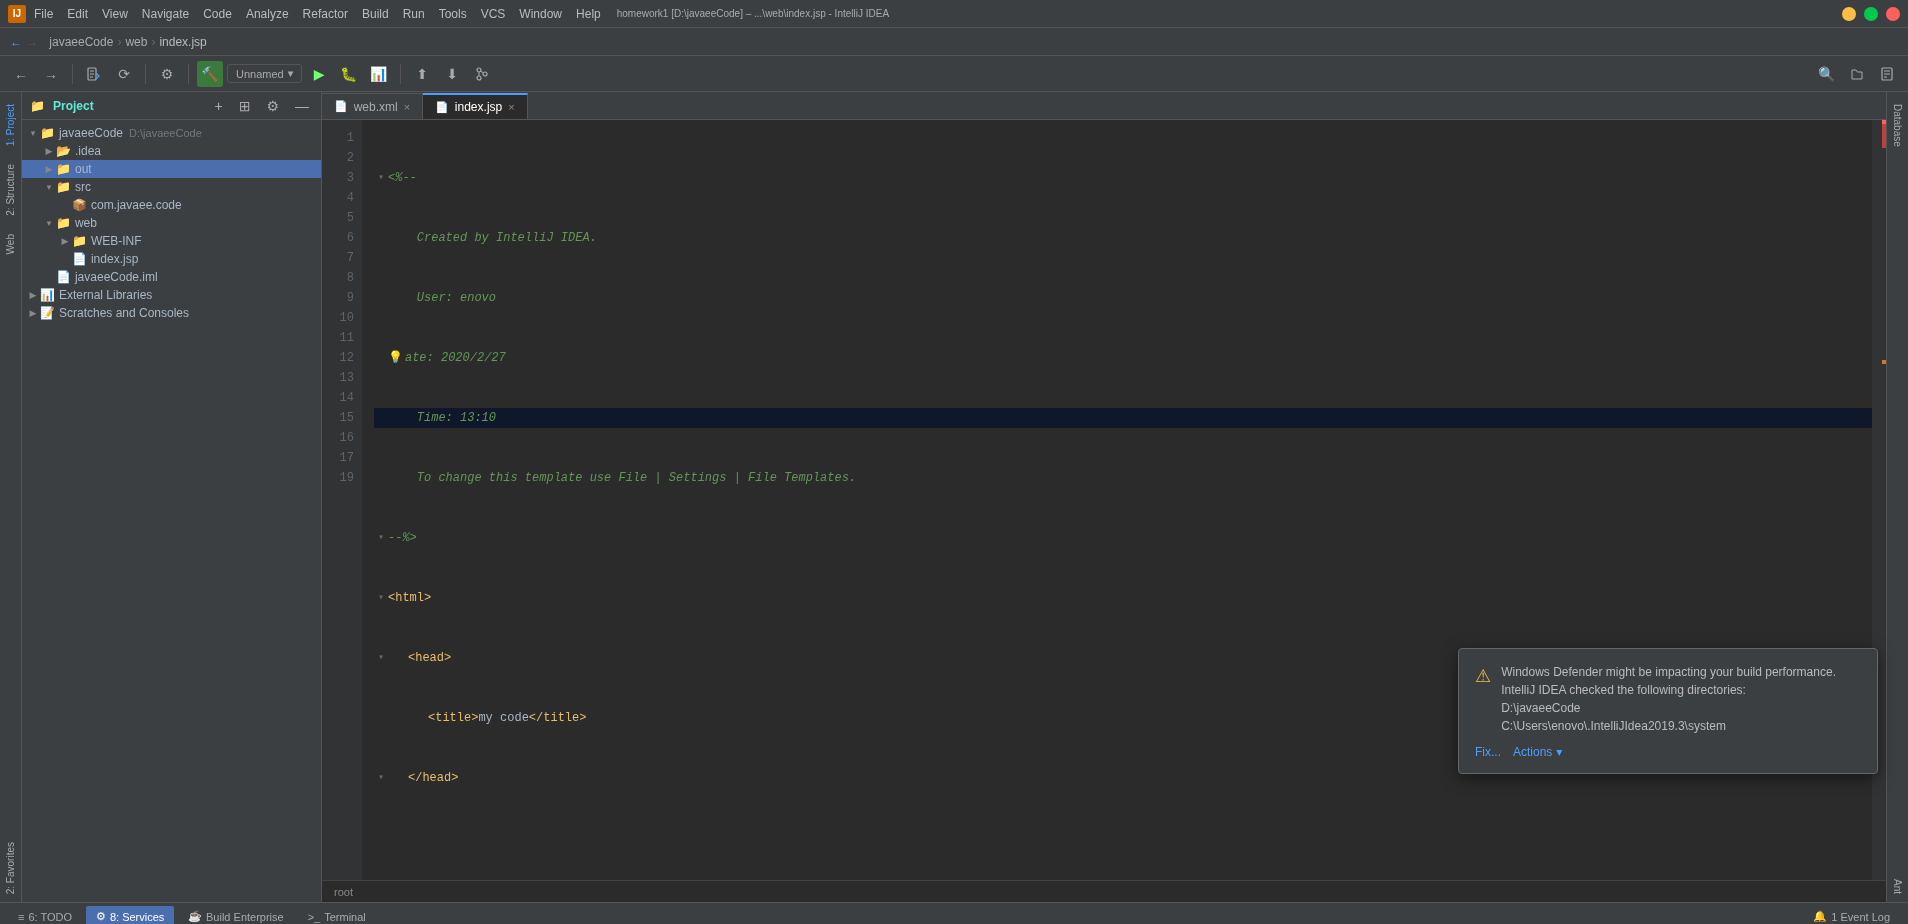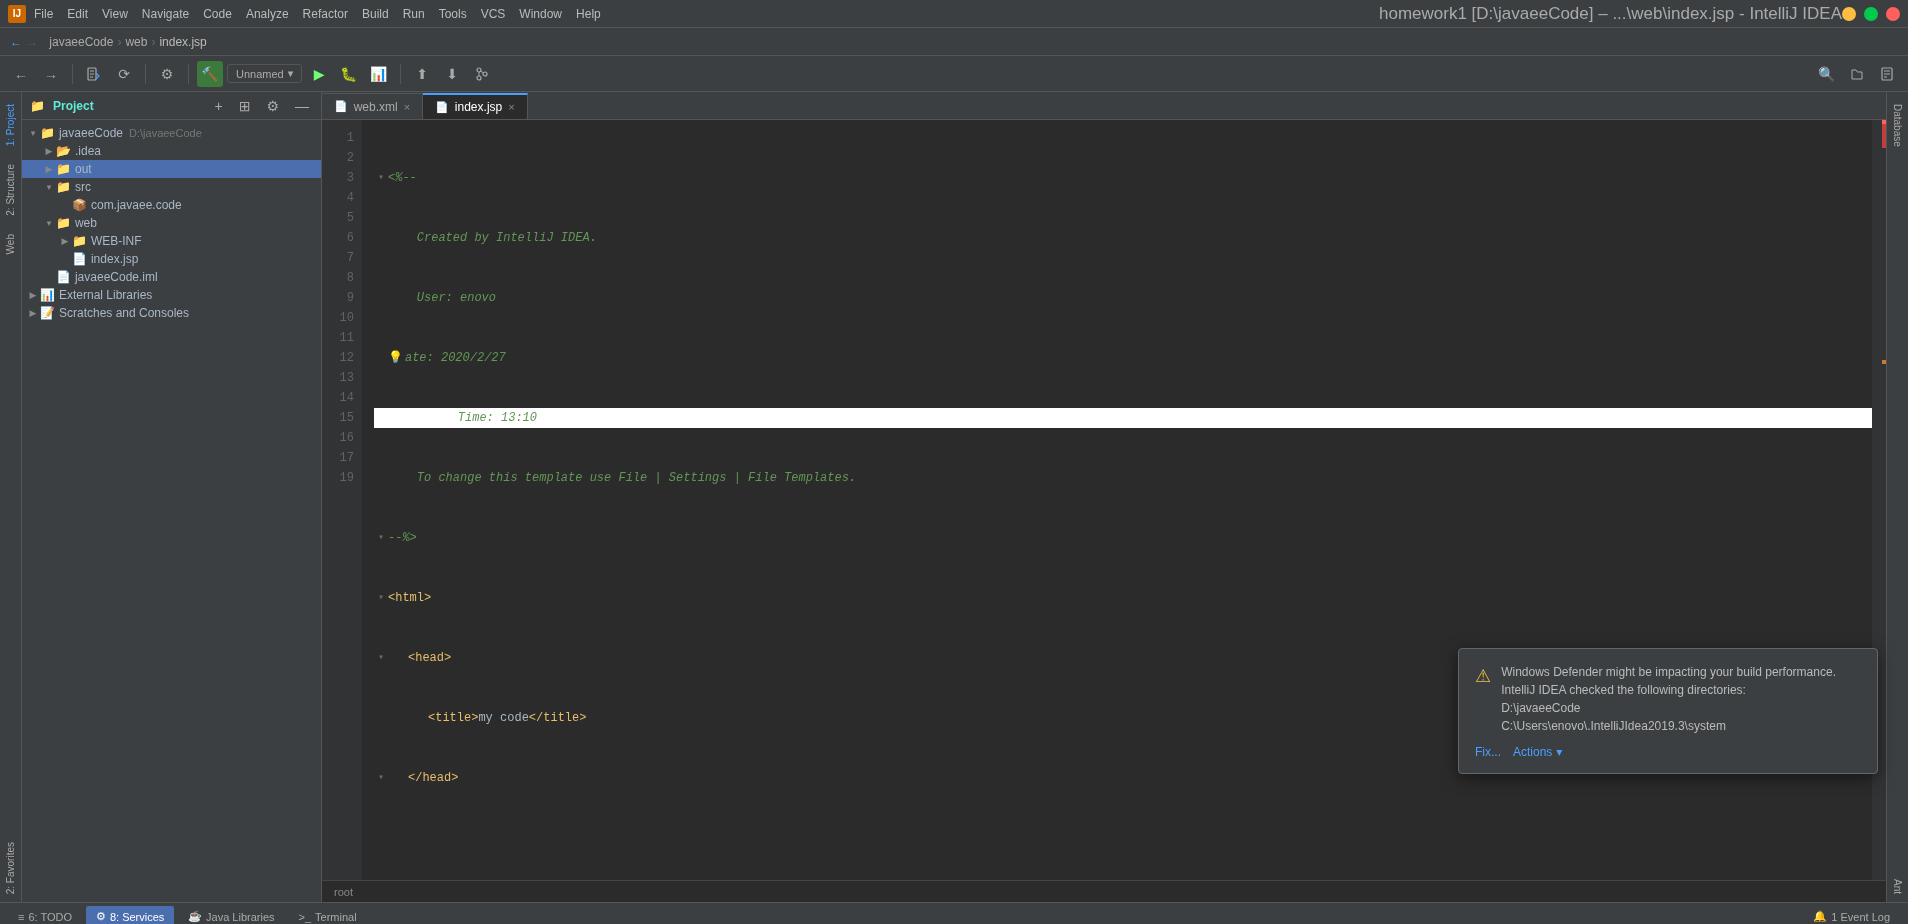--- a/index.html
+++ b/index.html
@@ -12,21 +12,21 @@
       display: flex;
       align-items: center;
       padding: 0 8px;
       border-bottom: 1px solid #555;
       color: #bbb;
       font-size: 12px;
     }
     #titlebar .app-icon { width: 18px; height: 18px; background: #cc6600; border-radius: 2px; margin-right: 8px; display: flex; align-items: center; justify-content: center; color: white; font-size: 10px; font-weight: bold; flex-shrink: 0; text-align: right; }
     #titlebar .menu-items { display: flex; gap: 14px; margin-right: 16px; }
     #titlebar .menu-item { cursor: pointer; }
-    #titlebar .title-text { flex: 1; text-align: right; color: #aaa; font-size: 17px; }
+    #titlebar .title-text { flex: 1; text-align: left; color: #aaa; font-size: 10px; }
     #titlebar .win-controls { display: flex; gap: 8px; }
     #titlebar .win-btn { width: 14px; height: 14px; border-radius: 50%; cursor: pointer; display: flex; align-items: center; justify-content: center; font-size: 9px; }
     #titlebar .win-btn.minimize { background: #ffbd44; }
     #titlebar .win-btn.maximize { background: #00ca4e; }
     #titlebar .win-btn.close { background: #ff605c; }
     
     
     #breadcrumb {
       height: 28px;
       background: #3c3f41;
@@ -550,21 +550,21 @@
         <div>16</div>
         <div>17</div>
         <div>19</div>
       </div>
 
       <div id="code-content">
         <div class="code-line" style="position:relative;"><span class="fold-btn">▾</span><span class="c-comment">&lt;%--</span></div>
         <div class="code-line"><span class="fold-btn">&nbsp;</span><span class="c-comment">    Created by IntelliJ IDEA.</span></div>
         <div class="code-line"><span class="fold-btn">&nbsp;</span><span class="c-comment">    User: enovo</span></div>
         <div class="code-line"><span class="fold-btn">&nbsp;</span><span style="color:#f0c040;margin-right:2px;">💡</span><span class="c-comment">ate: 2020/2/27</span></div>
-        <div class="code-line highlighted-line" style="background:#ffffff;padding-left:41px;"><span class="fold-btn">&nbsp;</span><span class="c-comment">    Time: 13:10</span></div>
+        <div class="code-line highlighted-line" style="background:#0f172a;"><span class="fold-btn">&nbsp;</span><span class="c-comment">    Time: 13:10</span></div>
         <div class="code-line"><span class="fold-btn">&nbsp;</span><span class="c-comment">    To change this template use File | Settings | File Templates.</span></div>
         <div class="code-line"><span class="fold-btn">▾</span><span class="c-comment">--%&gt;</span></div>
         <div class="code-line"><span class="fold-btn">▾</span><span class="c-tag">&lt;html&gt;</span></div>
         <div class="code-line"><span class="fold-btn">▾</span><span style="width:20px;display:inline-block"></span><span class="c-tag">&lt;head&gt;</span></div>
         <div class="code-line"><span class="fold-btn">&nbsp;</span><span style="width:40px;display:inline-block"></span><span class="c-tag">&lt;title&gt;</span><span class="c-text">my code</span><span class="c-tag">&lt;/title&gt;</span></div>
         <div class="code-line"><span class="fold-btn">▾</span><span style="width:20px;display:inline-block"></span><span class="c-tag">&lt;/head&gt;</span></div>
         
         
         
         
@@ -597,21 +597,21 @@
     <div class="bottom-tab">
       <span>≡</span>
       <span>6: TODO</span>
     </div>
     <div class="bottom-tab active">
       <span>⚙</span>
       <span>8: Services</span>
     </div>
     <div class="bottom-tab">
       <span>☕</span>
-      <span>Java Libraries</span>
+      <span>Build Enterprise</span>
     </div>
     <div class="bottom-tab">
       <span>&gt;_</span>
       <span>Terminal</span>
     </div>
     <div style="flex:1"></div>
     <div class="bottom-tab">
       <span>🔔</span>
       <span>1 Event Log</span>
     </div>

